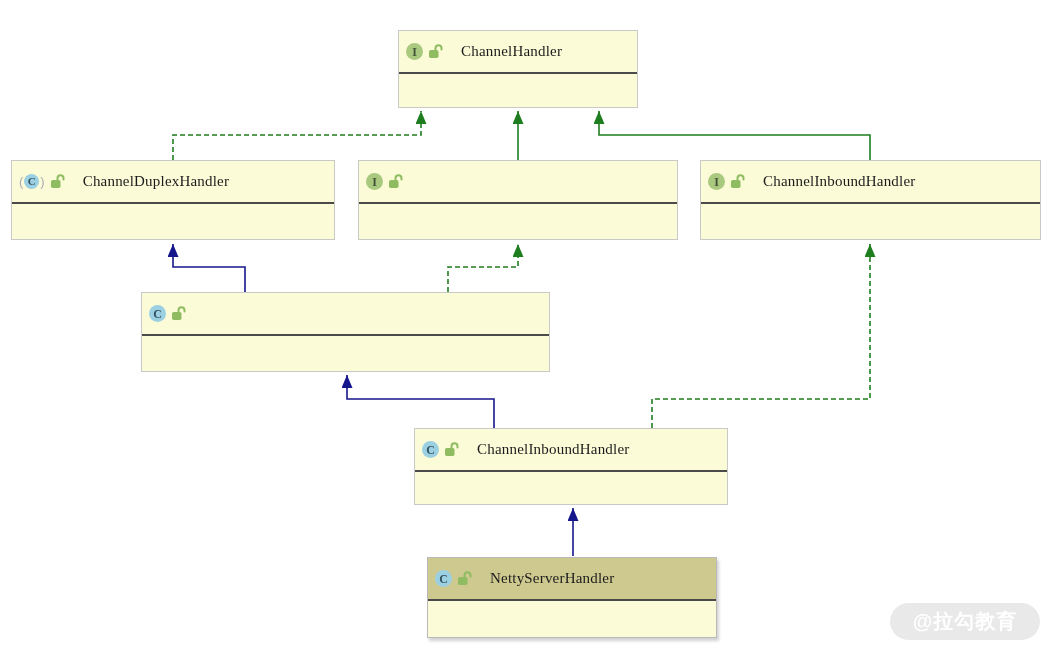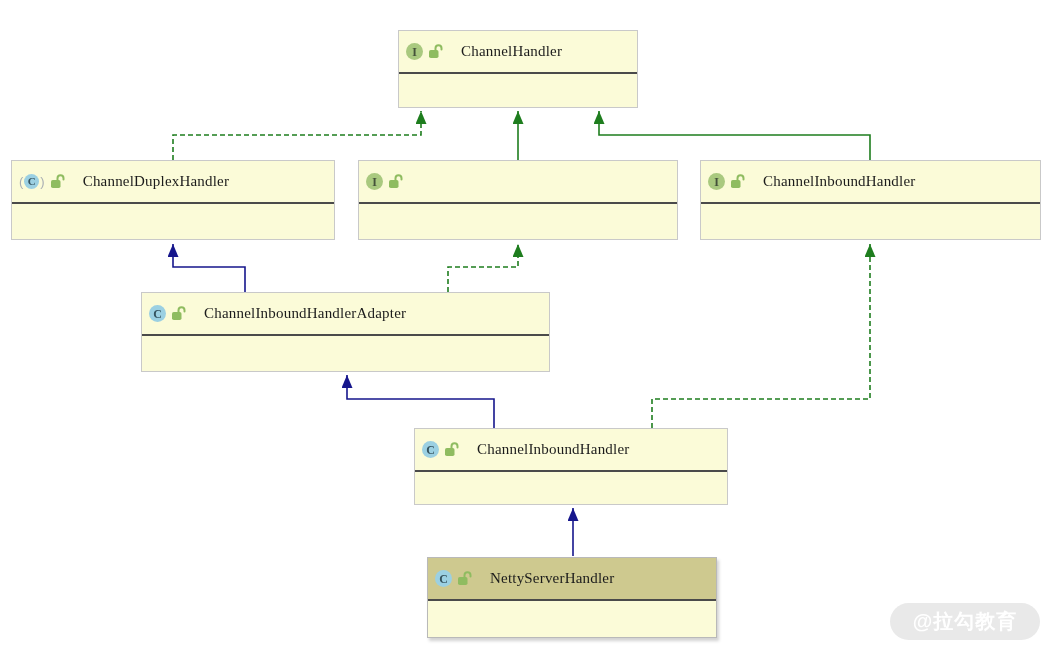--- a/index.html
+++ b/index.html
@@ -125,21 +125,20 @@
     <div class="uml-body" style="height:35px;"></div>
   </div>
 
   <div class="uml-box" style="left:141px;top:292px;width:409px;">
     <div class="uml-header">
       <span class="type-icon cls">C</span>
       <svg class="lock-icon" width="15" height="15" viewBox="0 0 15 15">
         <path d="M7.5,6 V4.2 a3,3 0 0 1 6,0 V5.4" stroke="#8fbc60" stroke-width="2" fill="none" stroke-linecap="round"></path>
         <rect x="1" y="6" width="9.5" height="8" rx="1.8" fill="#8fbc60"></rect>
       </svg>
-      <span class="uml-title">ChannelInboundHandlerAdapter</span>
     </div>
     <div class="uml-body" style="height:35px;"></div>
   </div>
 
   <div class="uml-box" style="left:414px;top:428px;width:314px;">
     <div class="uml-header">
       <span class="type-icon cls">C</span>
       <svg class="lock-icon" width="15" height="15" viewBox="0 0 15 15">
         <path d="M7.5,6 V4.2 a3,3 0 0 1 6,0 V5.4" stroke="#8fbc60" stroke-width="2" fill="none" stroke-linecap="round"></path>
         <rect x="1" y="6" width="9.5" height="8" rx="1.8" fill="#8fbc60"></rect>

